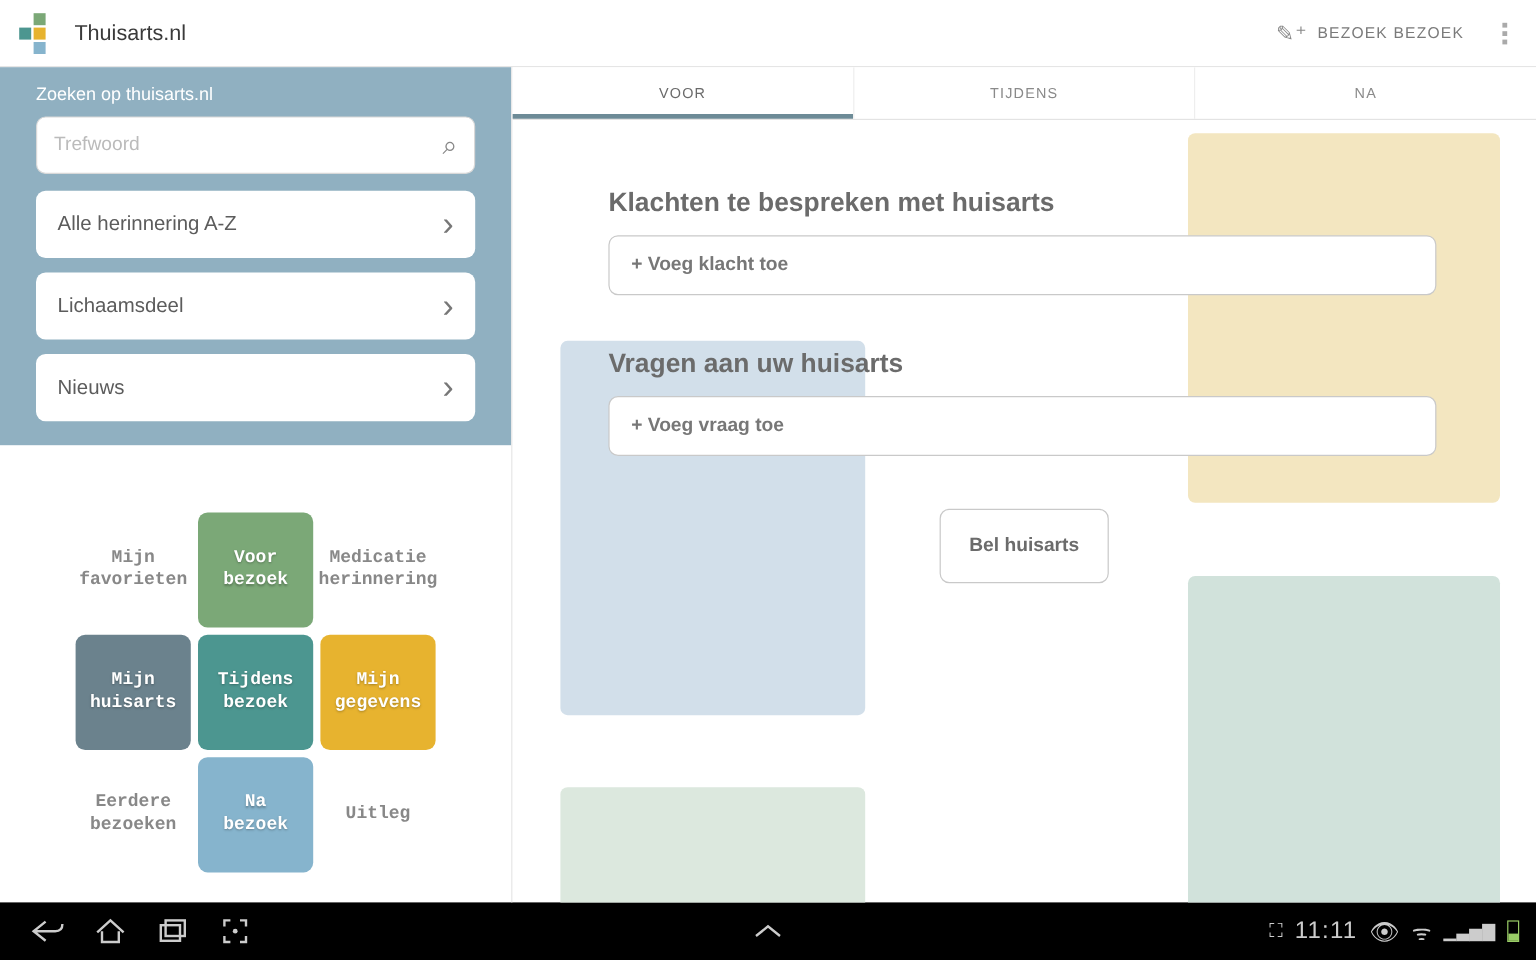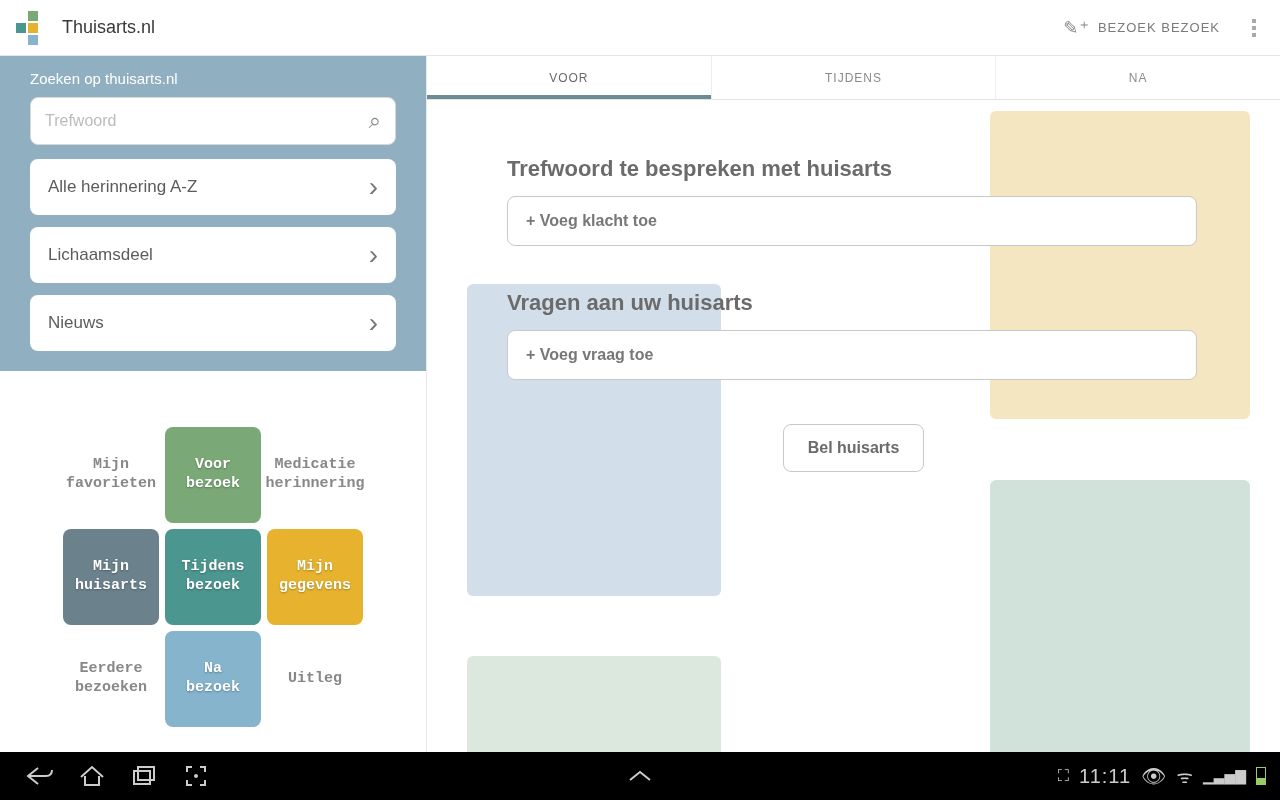--- a/index.html
+++ b/index.html
@@ -44,21 +44,21 @@
   .sq3 { background:#d1e2db; right:30px; top:424px; width:260px; height:280px; }
   .sq4 { background:#dce8de; left:40px; top:600px; width:254px; height:200px; }
   .tabs { display:flex; height:44px; background:#fff; border-bottom:1px solid #e3e3e3; position:relative; z-index:5; }
   .tab { flex:1; display:flex; align-items:center; justify-content:center; color:#8a8a8a; font-size:12px; letter-spacing:1px; cursor:pointer; border-right:1px solid #eee; }
   .tab:last-child { border-right:none; }
   .tab.active { color:#6a6a6a; box-shadow: inset 0 -4px 0 #6d8b97; }
   .content { position:relative; z-index:4; padding: 56px 80px 0; }
   .section-title { color:#6b6b6b; font-size:22px; font-weight:bold; margin-bottom:14px; }
   .add-box { background:#fff; border:1px solid #c9c9c9; border-radius:8px; height:50px; display:flex; align-items:center; padding:0 18px; color:#777; font-weight:bold; font-size:16px; margin-bottom:44px; cursor:pointer; width: 690px; }
   .action-row { display:flex; gap:28px; justify-content:center; margin-top:10px; }
-  .pill { background:#fff; border:1px solid #c9c9c9; border-radius:8px; height:48px; display:flex; align-items:center; padding:0 24px; color:#6b6b6b; font-weight:bold; font-size:16px; cursor:pointer; }
+  .pill { background:#fff; border:1px solid #c9c9c9; border-radius:8px; height:62px; display:flex; align-items:center; padding:0 24px; color:#6b6b6b; font-weight:bold; font-size:16px; cursor:pointer; }
   
   .navbar { height:48px; background:#000; display:flex; align-items:center; padding:0 14px; color:#ccc; }
   .nav-btn { width:52px; height:48px; display:flex; align-items:center; justify-content:center; cursor:pointer; }
   .nav-btn svg { stroke:#ccc; fill:none; stroke-width:2; }
   .nav-spacer { flex:1; display:flex; justify-content:center; }
   .status { display:flex; align-items:center; gap:10px; font-size:20px; }
   .clock { letter-spacing:1px; }
   .batt { width:10px; height:18px; border:1px solid #9c6; position:relative; }
   .batt::after { content:""; position:absolute; bottom:0; left:0; right:0; height:40%; background:#9c6; }
   .mag { font-size:22px; color:#888; }
@@ -152,21 +152,21 @@
     <div class="bg-square sq3"></div>
     <div class="bg-square sq4"></div>
 
     <div class="tabs">
       <div class="tab active">VOOR</div>
       <div class="tab">TIJDENS</div>
       <div class="tab">NA</div>
     </div>
 
     <div class="content">
-      <div class="section-title">Trefwoord te bespreken met huisarts</div>
+      <div class="section-title">Klachten te bespreken met huisarts</div>
       <div class="add-box">
         <span>+ Voeg klacht toe</span>
       </div>
 
       <div class="section-title">Vragen aan uw huisarts</div>
       <div class="add-box">
         <span>+ Voeg vraag toe</span>
       </div>
 
       <div class="action-row">

